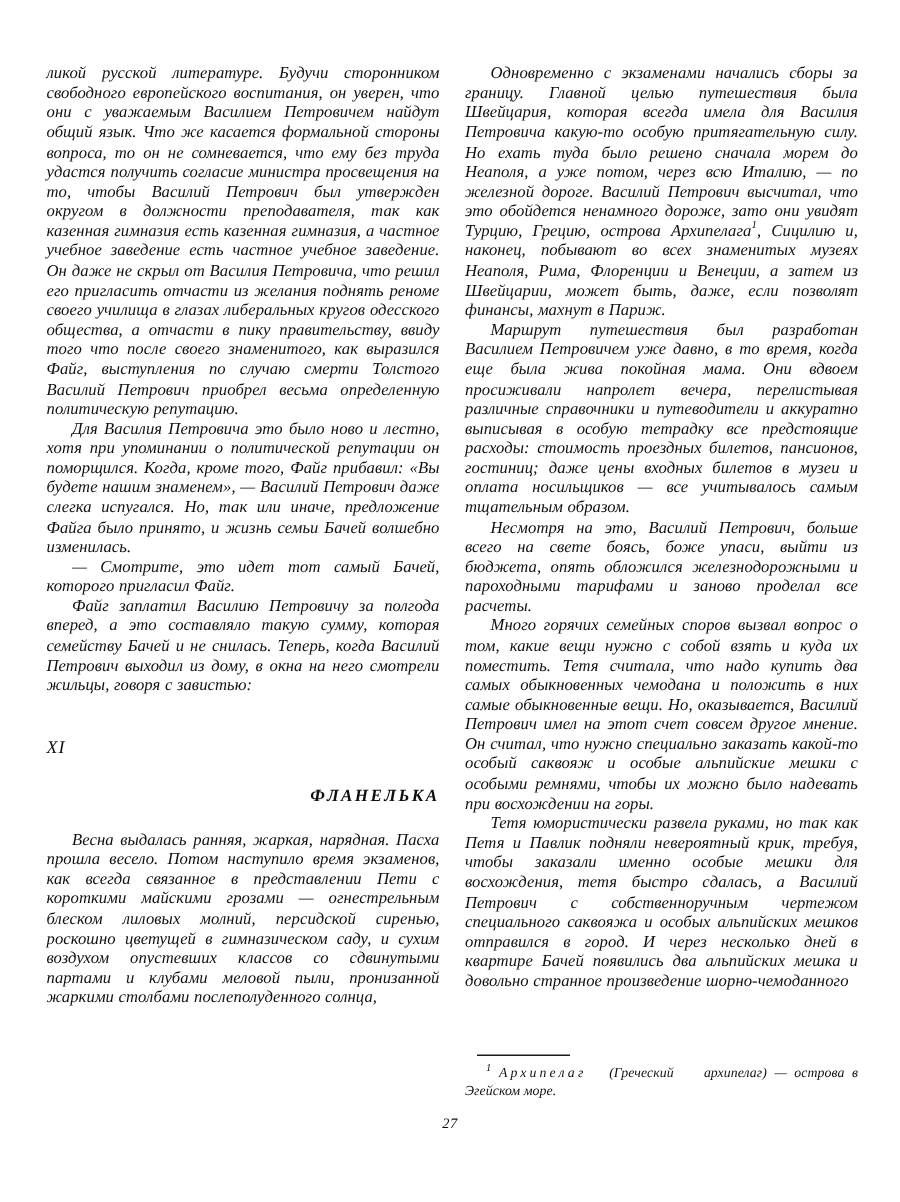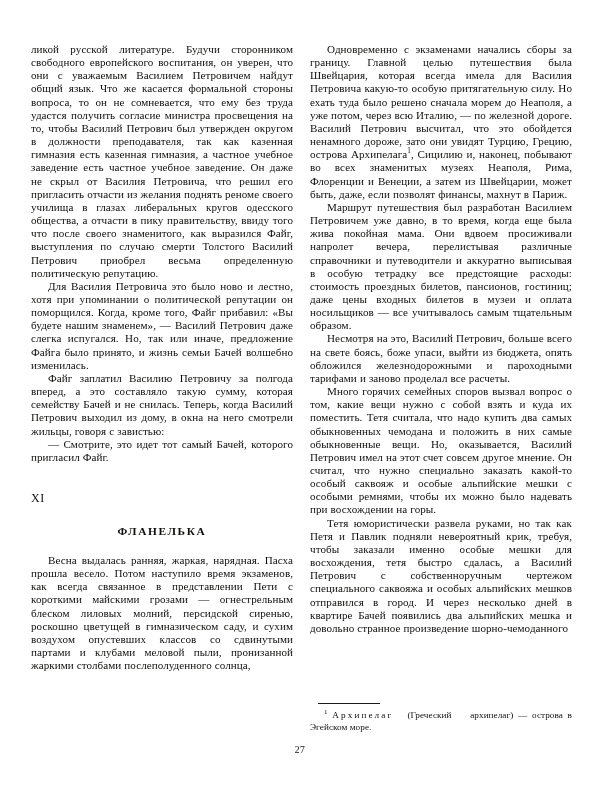--- a/index.html
+++ b/index.html
@@ -16,20 +16,21 @@
     position: relative;
     -webkit-font-smoothing: none;
   }
 
   .page {
     position: absolute;
     left: 0; top: 0;
     width: 600px;
     height: 801px;
     box-sizing: border-box;
+    font-style: italic;
   }
 
   .columns {
     position: absolute;
     left: 31px;
     top: 43px;
     width: 541px;
     height: 690px;
     display: flex;
     flex-direction: row;
@@ -66,21 +67,21 @@
     margin: 0;
     font-size: 12px;
     line-height: 14px;
     letter-spacing: 0.6px;
     padding-top: 27px;
     padding-bottom: 0;
   }
 
   .section-title {
     margin: 0;
-    text-align: center;
+    text-align: right;
     font-size: 11.4px;
     font-weight: bold;
     letter-spacing: 1.6px;
     line-height: 14px;
     padding-top: 19px;
     padding-bottom: 16px;
   }
 
   .footnote-block {
     margin-top: auto;
@@ -133,22 +134,22 @@
 <body>
 
 <div class="page">
 
   <div class="columns">
 
     <div class="col col-left">
 
       <p class="para no-indent">ликой русской литературе. Будучи сторонником свободного европейского воспитания, он уверен, что они с уважаемым Василием Петровичем найдут общий язык. Что же касается формальной стороны вопроса, то он не сомневается, что ему без труда удастся получить согласие министра просвещения на то, чтобы Василий Петрович был утвержден округом в должности преподавателя, так как казенная гимназия есть казенная гимназия, а частное учебное заведение есть частное учебное заведение. Он даже не скрыл от Василия Петровича, что решил его пригласить отчасти из желания поднять реноме своего училища в глазах либеральных кругов одесского общества, а отчасти в пику правительству, ввиду того что после своего знаменитого, как выразился Файг, выступления по случаю смерти Толстого Василий Петрович приобрел весьма определенную политическую репутацию.</p>
       <p class="para">Для Василия Петровича это было ново и лестно, хотя при упоминании о политической репутации он поморщился. Когда, кроме того, Файг прибавил: «Вы будете нашим знаменем», — Василий Петрович даже слегка испугался. Но, так или иначе, предложение Файга было принято, и жизнь семьи Бачей волшебно изменилась.</p>
+      <p class="para">— Смотрите, это идет тот самый Бачей, которого пригласил Файг.</p>
       <p class="para">Файг заплатил Василию Петровичу за полгода вперед, а это составляло такую сумму, которая семейству Бачей и не снилась. Теперь, когда Василий Петрович выходил из дому, в окна на него смотрели жильцы, говоря с завистью:</p>
-      <p class="para">— Смотрите, это идет тот самый Бачей, которого пригласил Файг.</p>
 
       <div class="chapter-num">XI</div>
       <div class="section-title">ФЛАНЕЛЬКА</div>
 
       <p class="para">Весна выдалась ранняя, жаркая, нарядная. Пасха прошла весело. Потом наступило время экзаменов, как всегда связанное в представлении Пети с короткими майскими грозами — огнестрельным блеском лиловых молний, персидской сиренью, роскошно цветущей в гимназическом саду, и сухим воздухом опустевших классов со сдвинутыми партами и клубами меловой пыли, пронизанной жаркими столбами послеполуденного солнца,</p>
 
     </div>
 
     <div class="col col-right">
 

